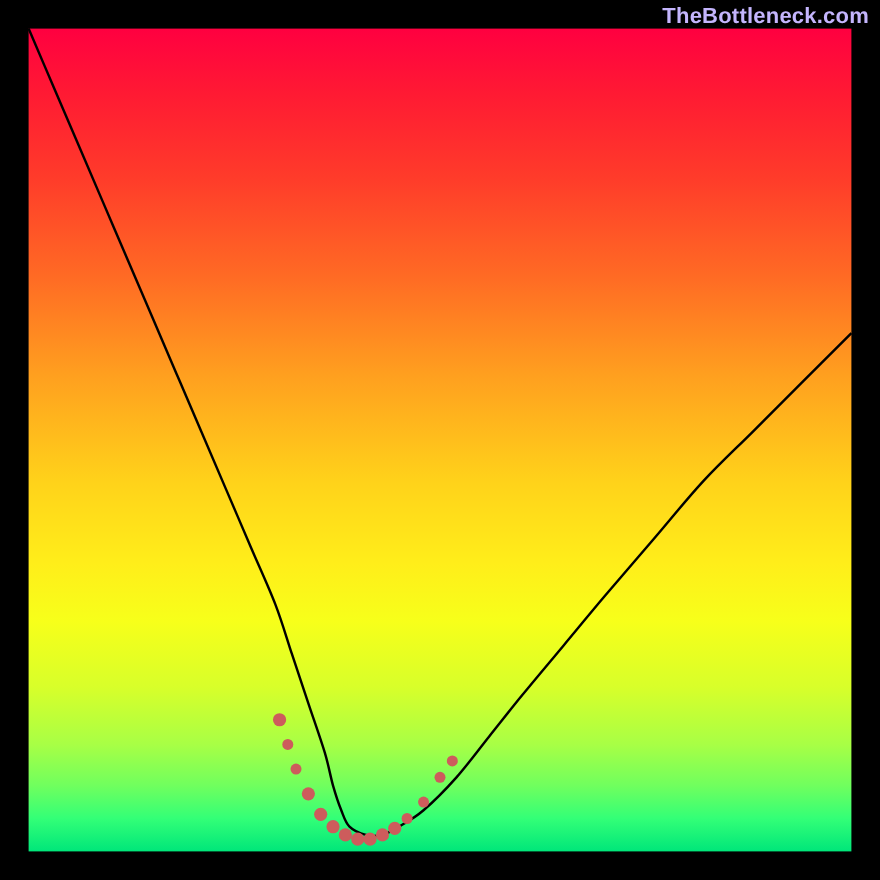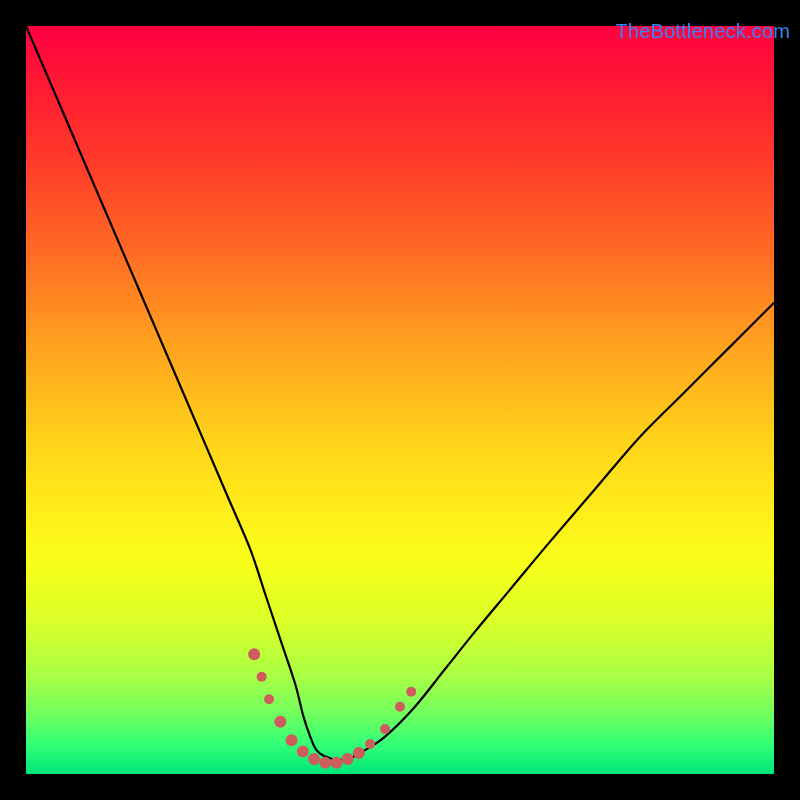--- a/index.html
+++ b/index.html
@@ -37,26 +37,25 @@
       #a8ff45 87%,
       #70ff5e 92%,
       #33ff77 96%,
       #00e67a 100%
     );
   }
   .watermark {
     position: absolute;
     top: 4px;
     right: 10px;
-    color: #3b82f6;
+    color: #c4b5fd;
     font-size: 20px;
-    font-weight: 400;
+    font-weight: 700;
     letter-spacing: 0.2px;
     user-select: none;
-    margin-top: 16px;
   }
   svg.curve {
     position: absolute;
     left: 26px;
     top: 26px;
     width: 748px;
     height: 748px;
     overflow: visible;
   }
 </style>

